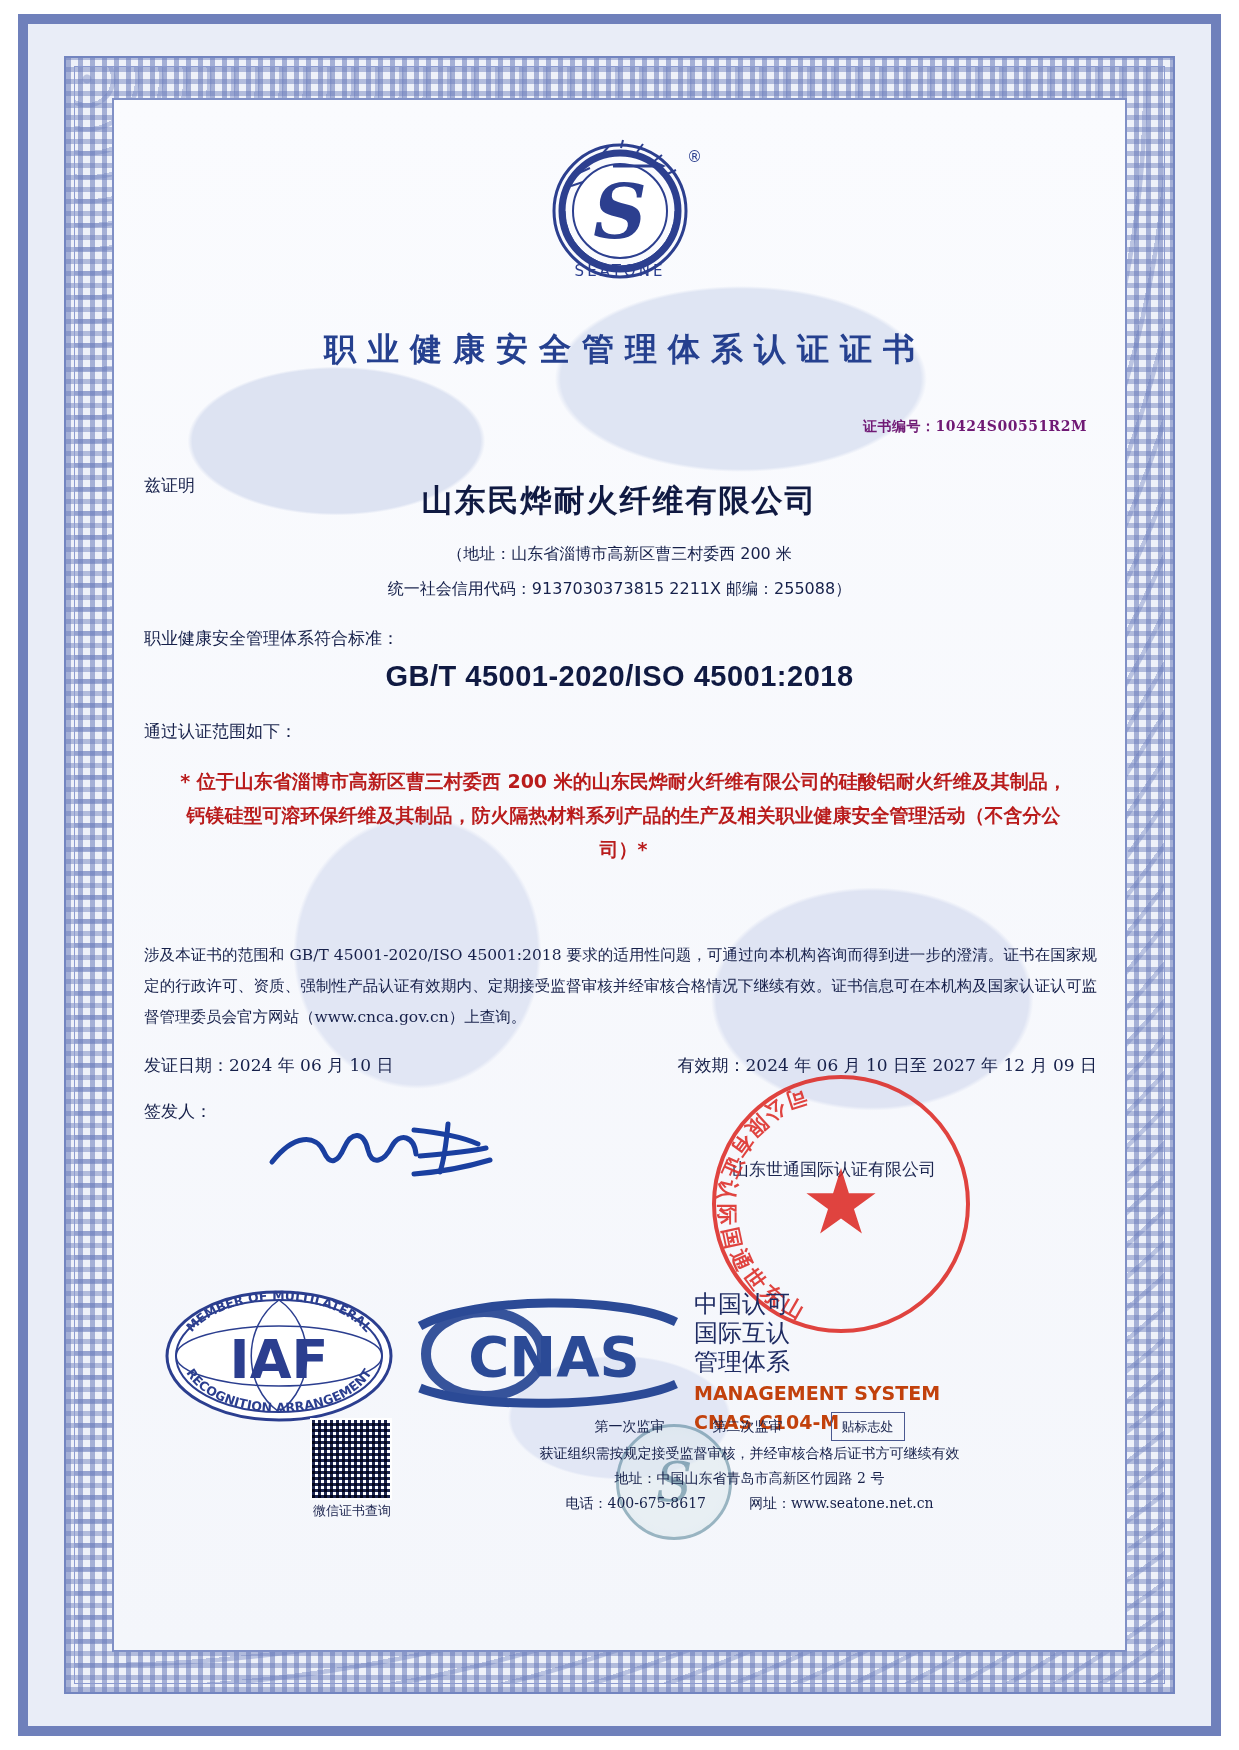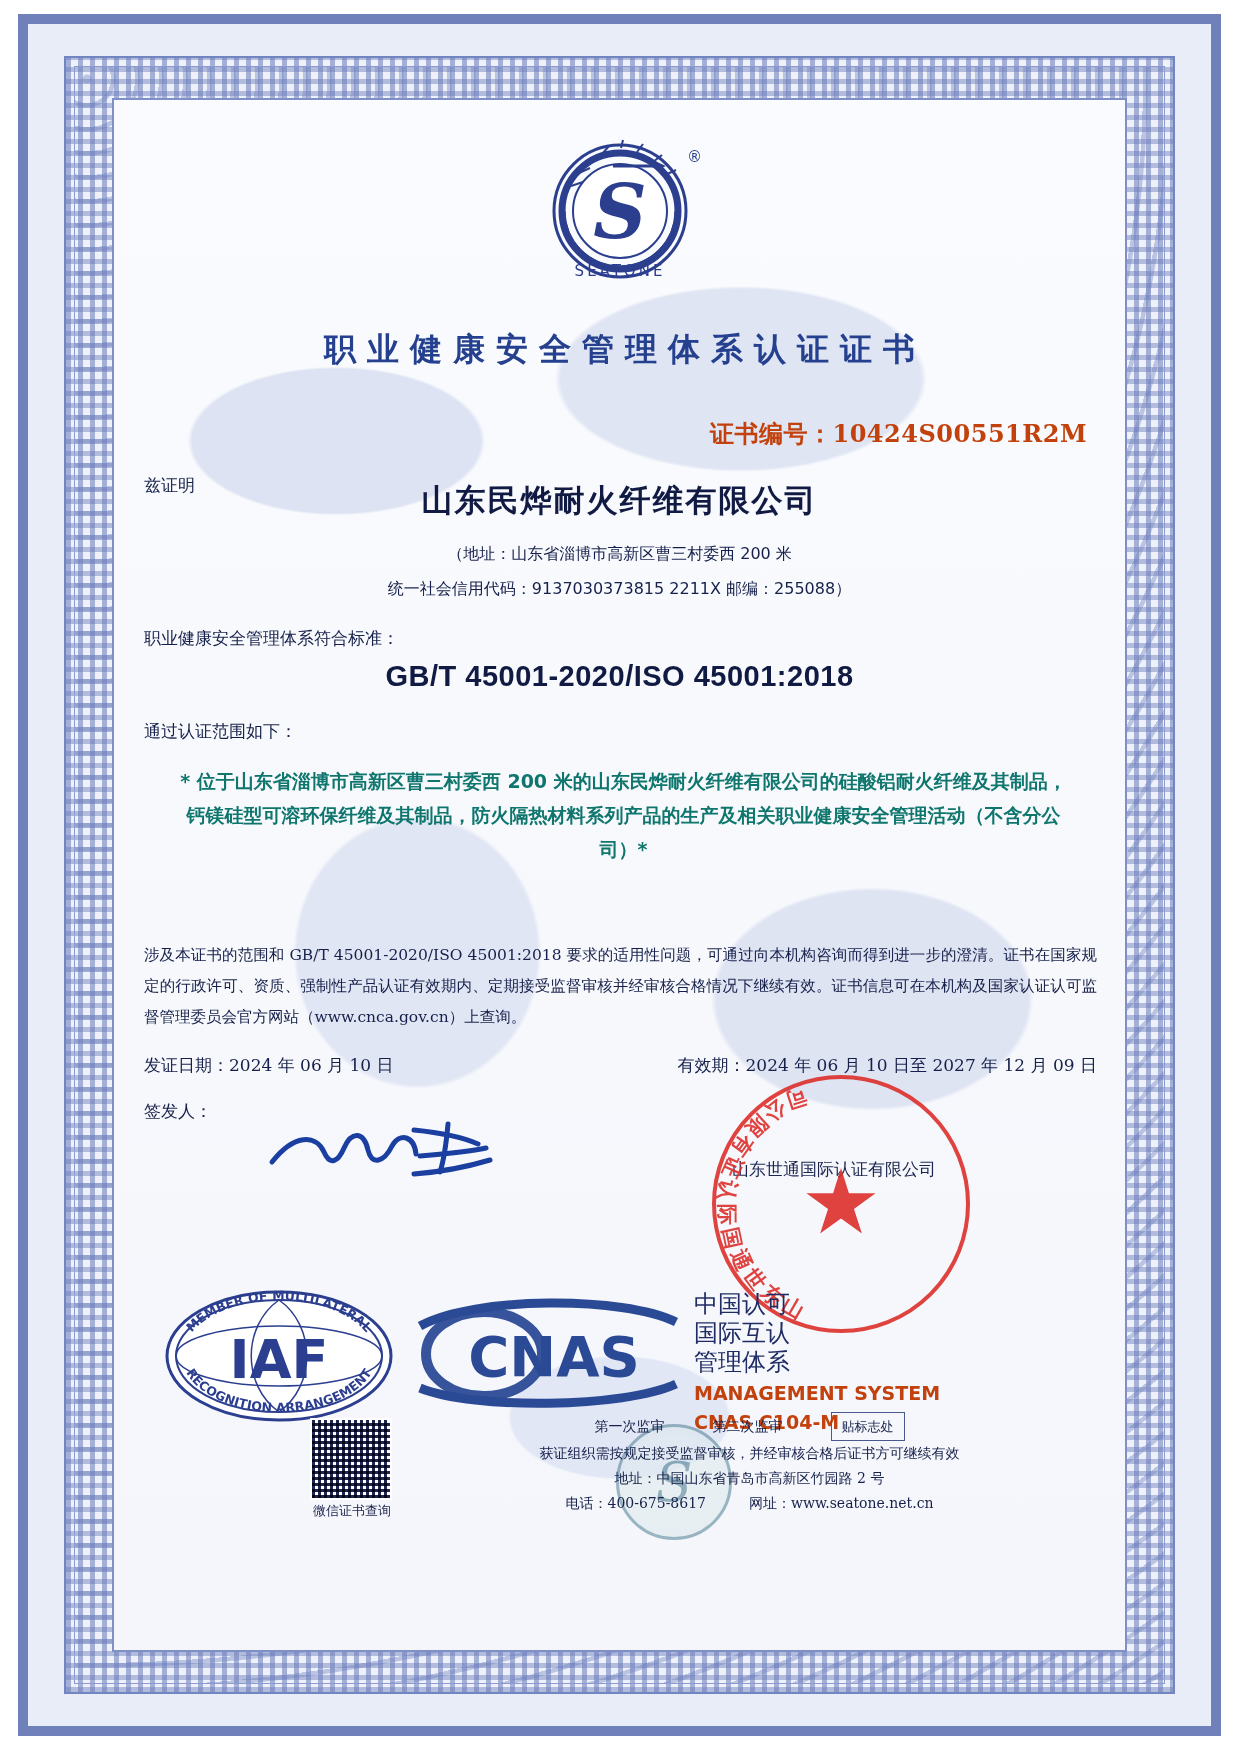--- a/index.html
+++ b/index.html
@@ -92,22 +92,22 @@
     letter-spacing: 11px;
     color: #25408f;
     text-indent: 11px;
   }
 
   .cert-no {
     position: absolute;
     right: 38px;
     top: 318px;
     font-family: "DejaVu Serif", serif;
-    font-size: 24px;
-    color: #c2410c;
+    font-size: 14px;
+    color: #701a75;
     font-weight: bold;
     letter-spacing: 0.5px;
   }
   .cert-no .lbl { font-weight: bold; }
 
   .label-hereby {
     position: absolute;
     left: 30px;
     top: 374px;
     font-family: "DejaVu Sans", sans-serif;
@@ -168,21 +168,21 @@
   .scope-text {
     position: absolute;
     left: 60px;
     right: 52px;
     top: 664px;
     text-align: center;
     font-family: "DejaVu Sans", sans-serif;
     font-size: 19px;
     font-weight: bold;
     line-height: 34px;
-    color: #0f766e;
+    color: #b91c1c;
   }
 
   .note {
     position: absolute;
     left: 30px;
     right: 28px;
     top: 840px;
     font-family: "DejaVu Serif", serif;
     font-size: 15.5px;
     line-height: 31px;

